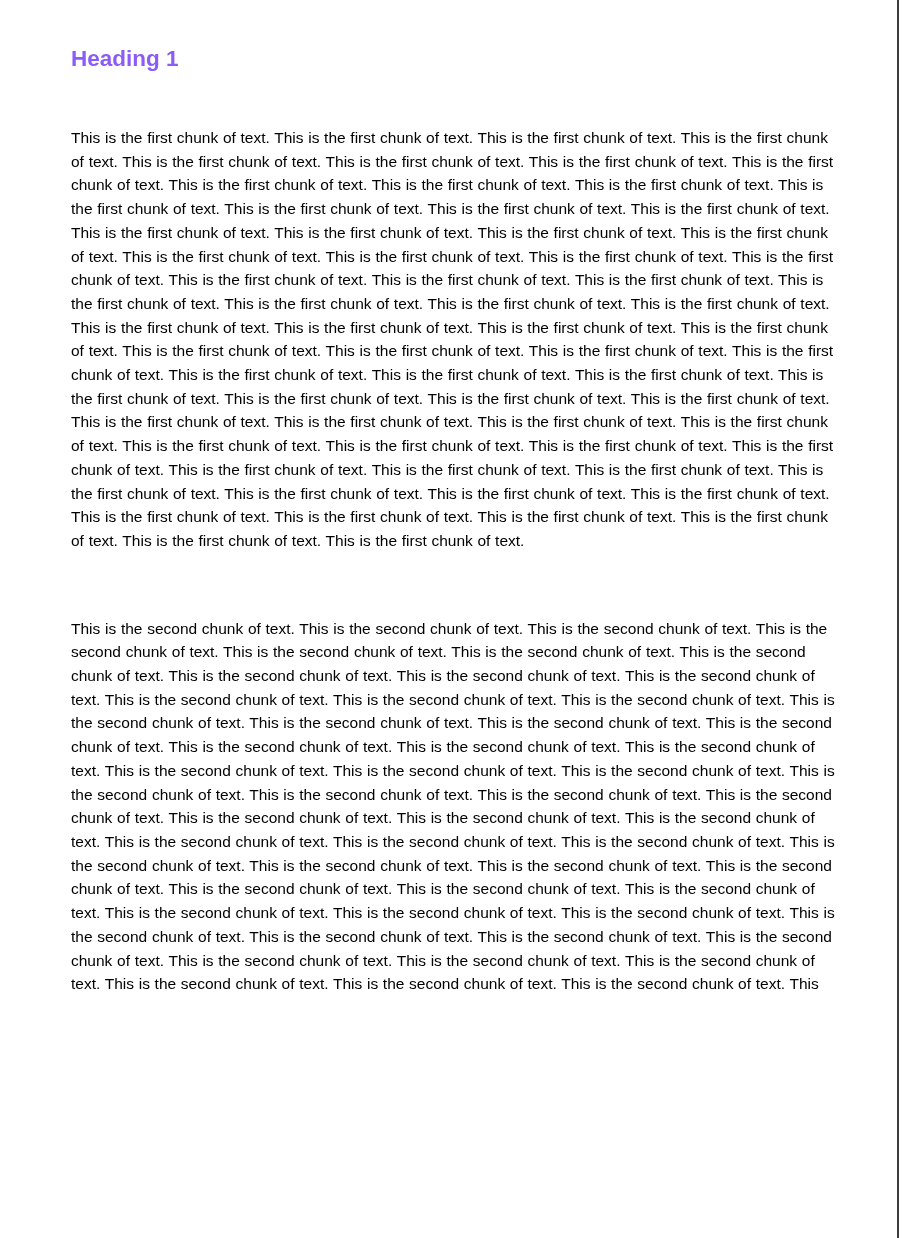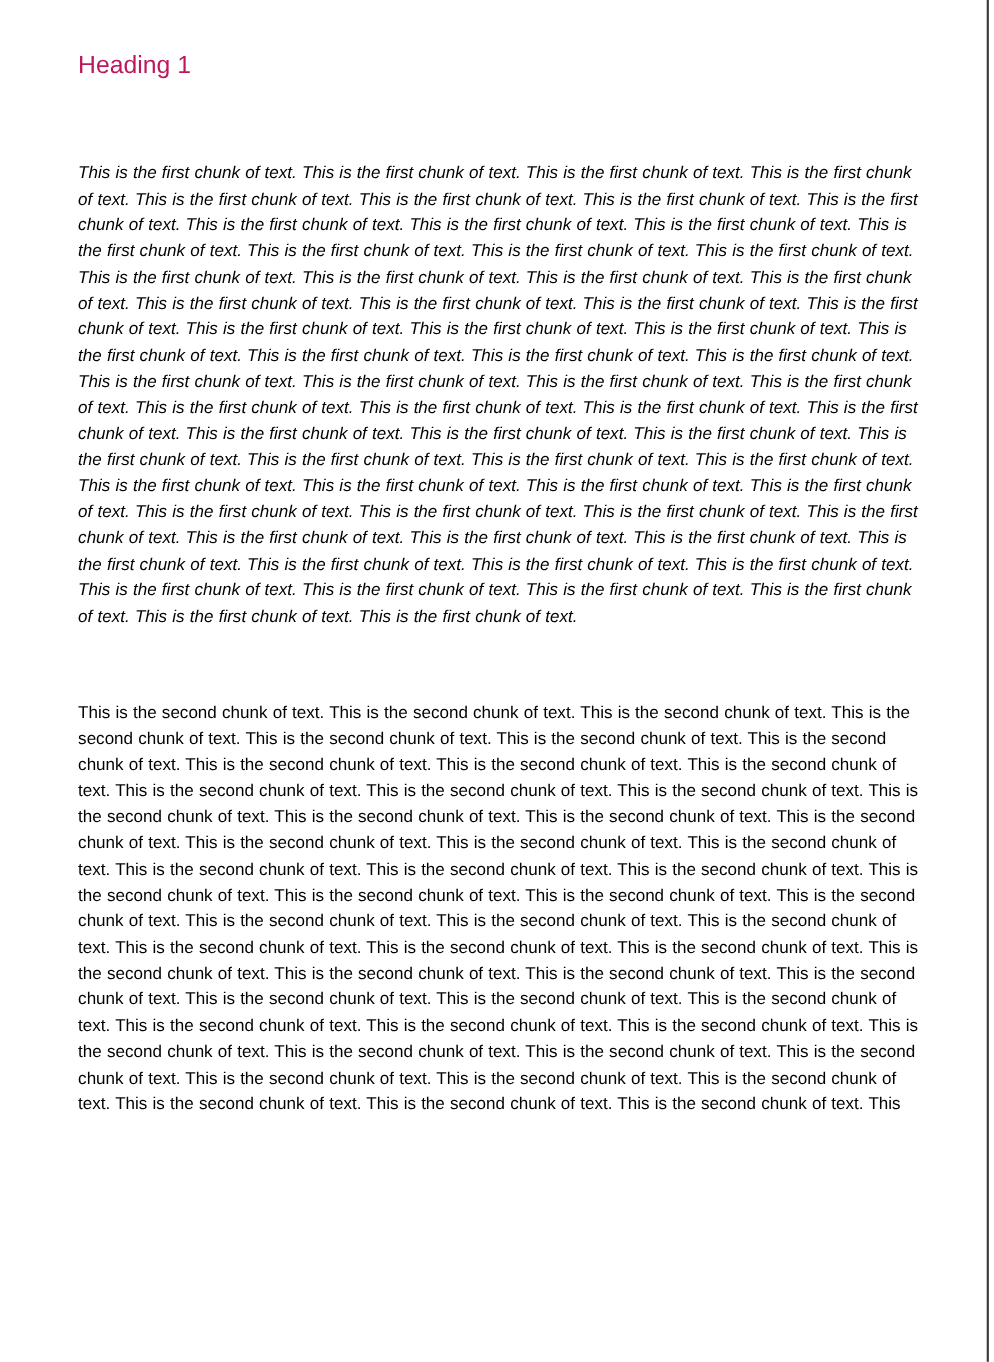--- a/index.html
+++ b/index.html
@@ -31,34 +31,33 @@
   .content {
     position: absolute;
     top: 0;
     left: 71px;
     width: 767px;
   }
   .doc-heading {
     margin: 44px 0 0 0;
     font-size: 22.5px;
     line-height: 30px;
-    font-weight: 400;
-    color: #be185d;
+    font-weight: 700;
+    color: #8b5cf6;
   }
   .doc-paragraph {
     margin: 0;
     font-size: 15.5px;
     line-height: 23.7px;
     color: #000000;
     text-align: left;
     word-spacing: 0.4px;
   }
   .doc-paragraph.first {
-    margin-top: 72px;
-    font-style: italic;
+    margin-top: 52px;
   }
   .doc-paragraph.second {
     margin-top: 64px;
   }
 </style>
 </head>
 <body>
 
 <div class="page">
 

